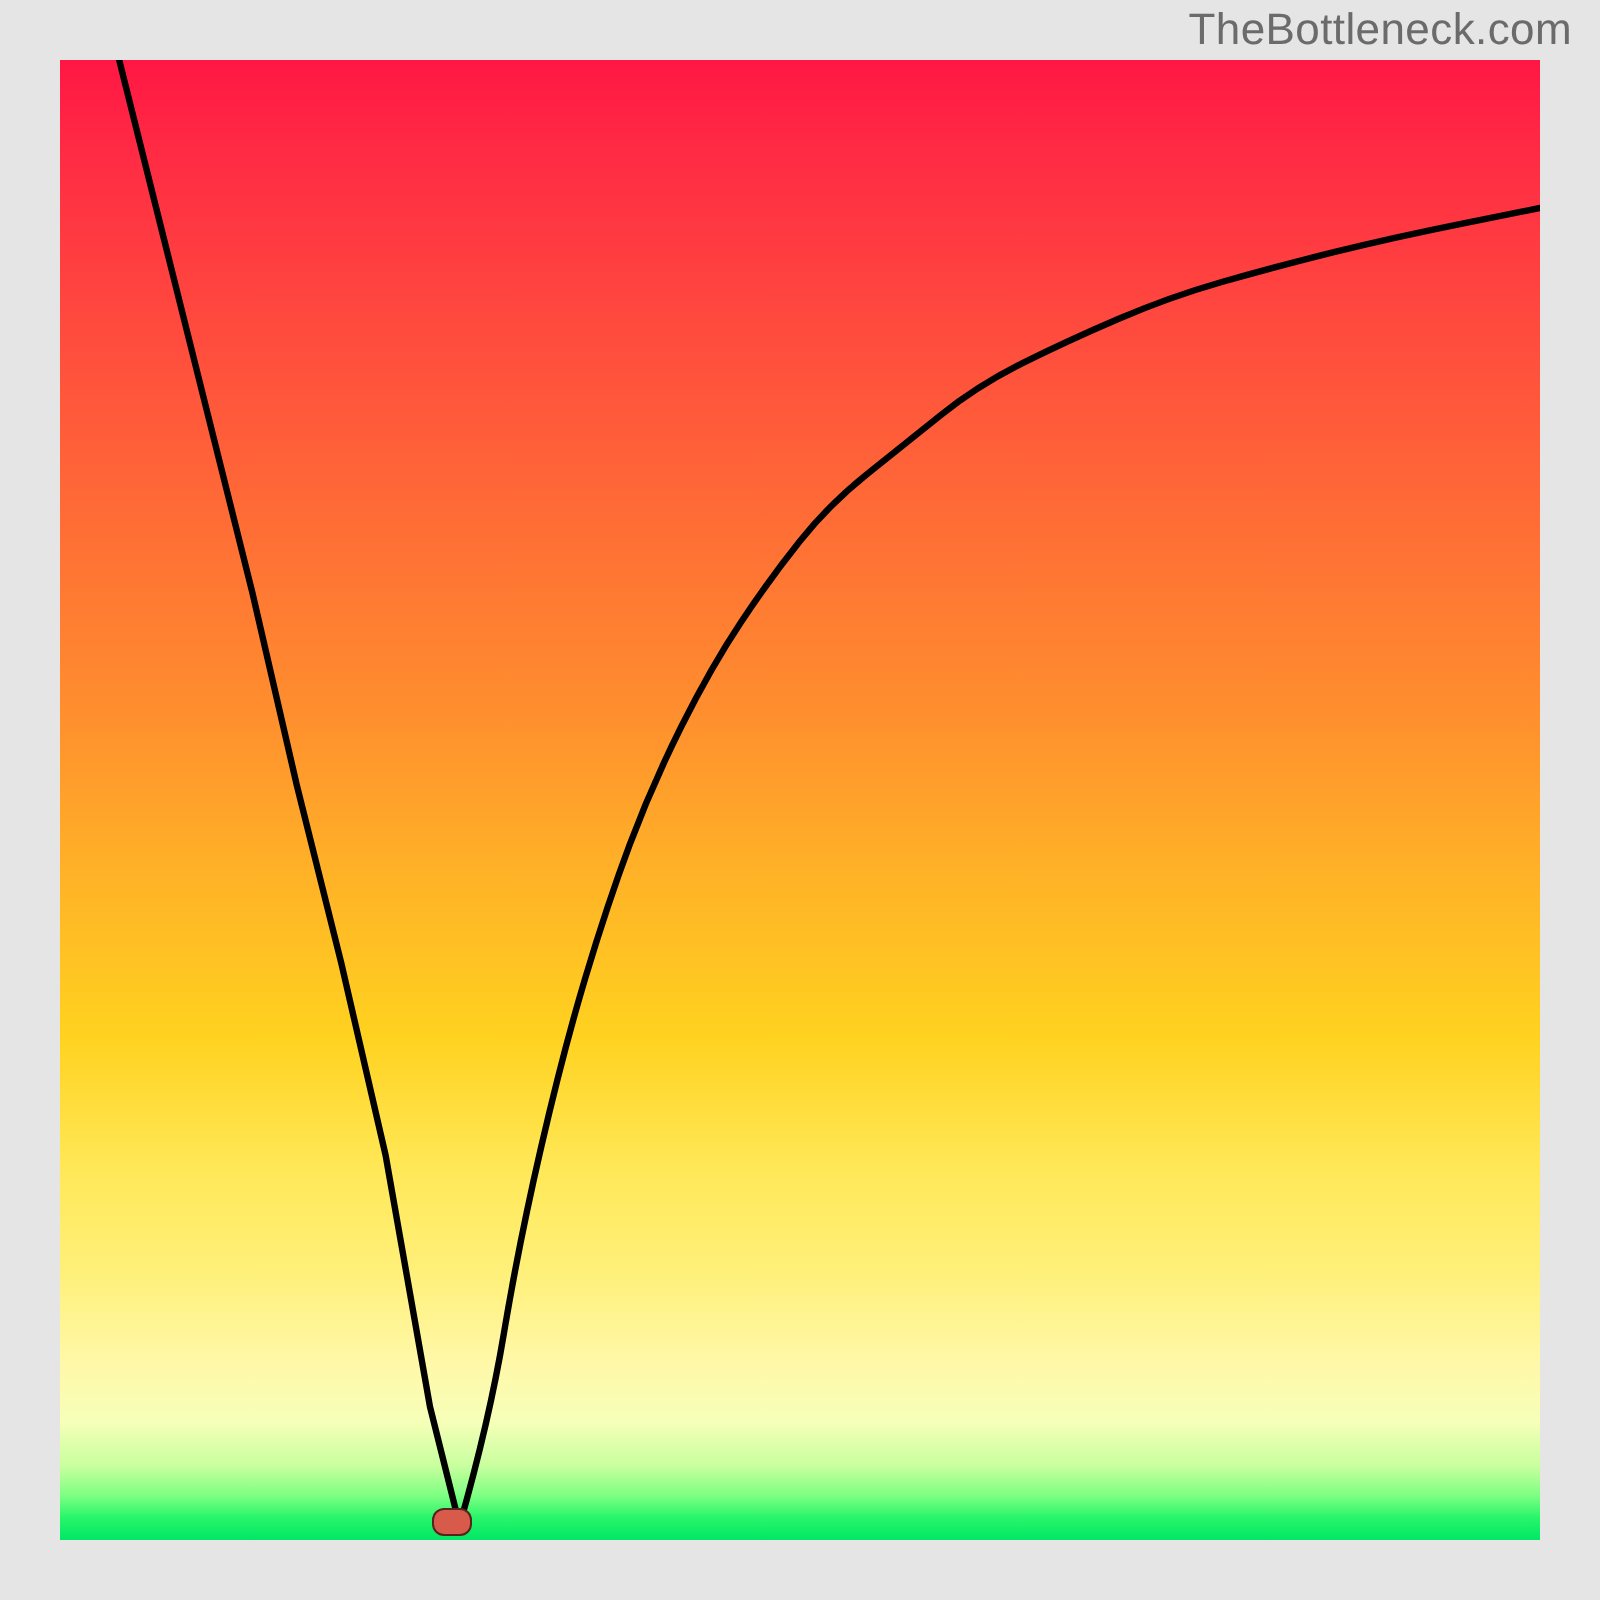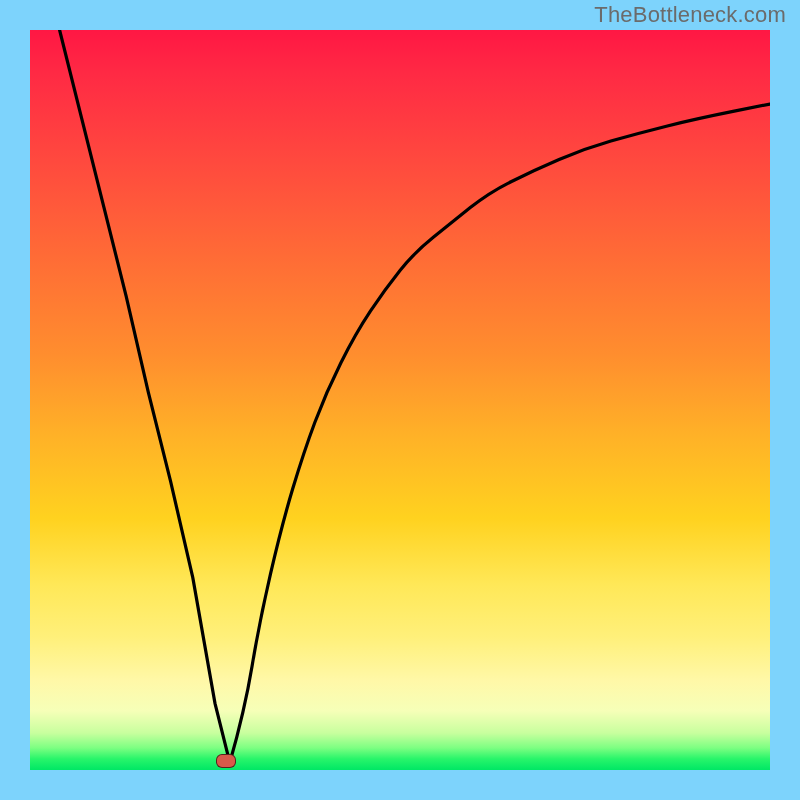--- a/index.html
+++ b/index.html
@@ -8,21 +8,21 @@
     width: 800px;
     height: 800px;
     overflow: hidden;
     background: #000;
     font-family: Arial, Helvetica, sans-serif;
   }
   .frame {
     position: relative;
     width: 800px;
     height: 800px;
-    background: #7dd3fc;
+    background: #e5e5e5;
   }
   .watermark {
     position: absolute;
     top: 2px;
     right: 14px;
     color: #6b6b6b;
     font-size: 22px;
     font-weight: 500;
     letter-spacing: 0.2px;
     z-index: 10;

